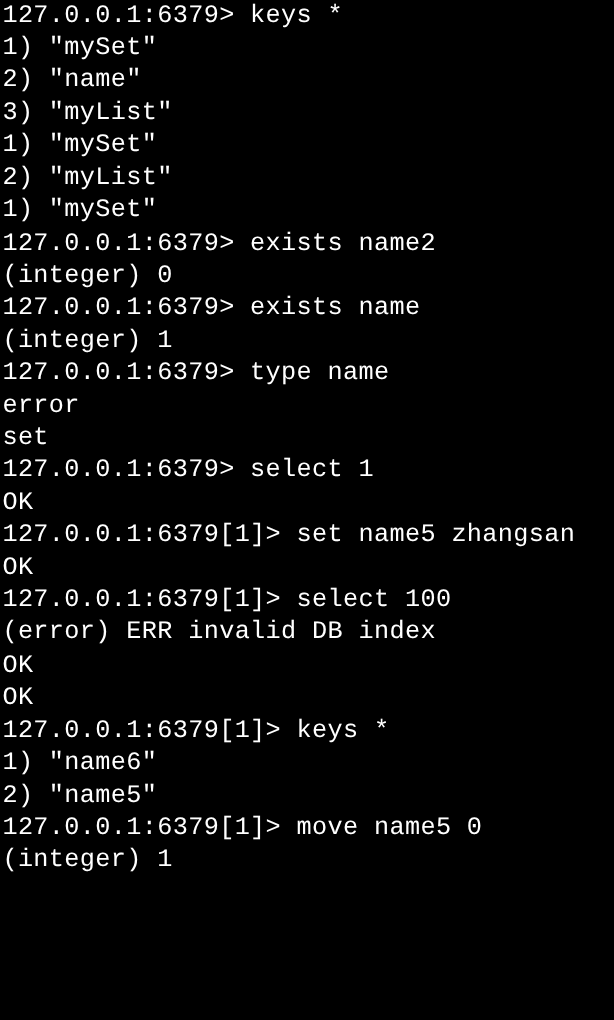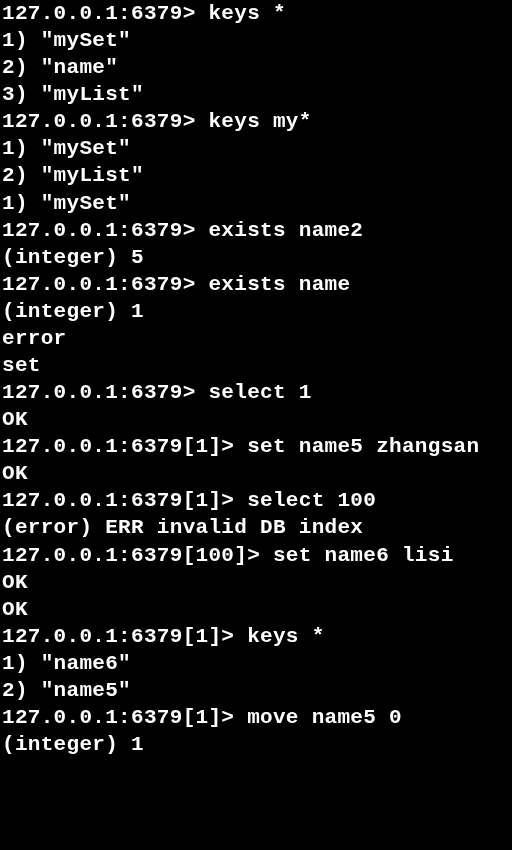--- a/index.html
+++ b/index.html
@@ -14,48 +14,46 @@
       font-size: 21px;
       line-height: 1.29;
       width: 512px;
       height: 850px;
       overflow: hidden;
       padding: 0 2px;
       letter-spacing: 0.3px;
     }
     .line {
       white-space: pre;
-      font-weight: bold;
     }
   </style>
 </head>
 <body>
 
 <div>
   <div class="line">127.0.0.1:6379&gt; keys *</div>
   <div class="line">1) "mySet"</div>
   <div class="line">2) "name"</div>
   <div class="line">3) "myList"</div>
-  <div class="line">127.0.0.1:6379&gt; keys my*</div>
   <div class="line">1) "mySet"</div>
   <div class="line">2) "myList"</div>
   <div class="line">1) "mySet"</div>
   <div class="line">127.0.0.1:6379&gt; exists name2</div>
-  <div class="line">(integer) 5</div>
+  <div class="line">(integer) 0</div>
   <div class="line">127.0.0.1:6379&gt; exists name</div>
   <div class="line">(integer) 1</div>
+  <div class="line">127.0.0.1:6379&gt; type name</div>
   <div class="line">error</div>
   <div class="line">set</div>
   <div class="line">127.0.0.1:6379&gt; select 1</div>
   <div class="line">OK</div>
   <div class="line">127.0.0.1:6379[1]&gt; set name5 zhangsan</div>
   <div class="line">OK</div>
   <div class="line">127.0.0.1:6379[1]&gt; select 100</div>
   <div class="line">(error) ERR invalid DB index</div>
-  <div class="line">127.0.0.1:6379[100]&gt; set name6 lisi</div>
   <div class="line">OK</div>
   <div class="line">OK</div>
   <div class="line">127.0.0.1:6379[1]&gt; keys *</div>
   <div class="line">1) "name6"</div>
   <div class="line">2) "name5"</div>
   <div class="line">127.0.0.1:6379[1]&gt; move name5 0</div>
   <div class="line">(integer) 1</div>
 
 </div>
 

